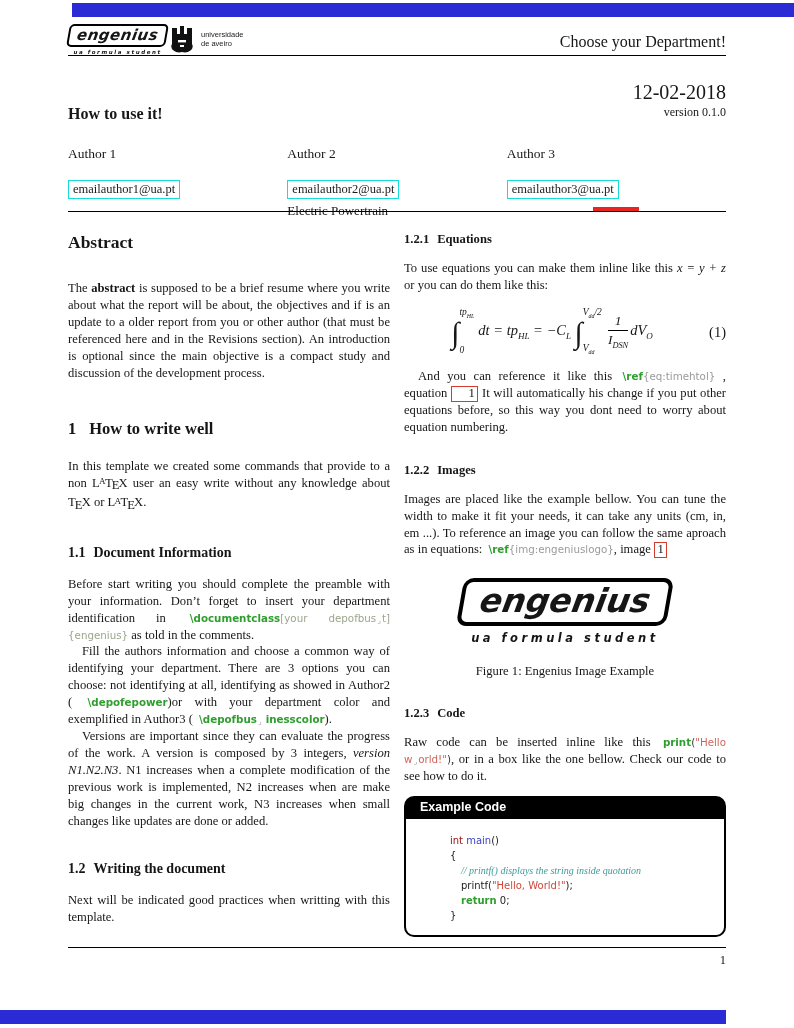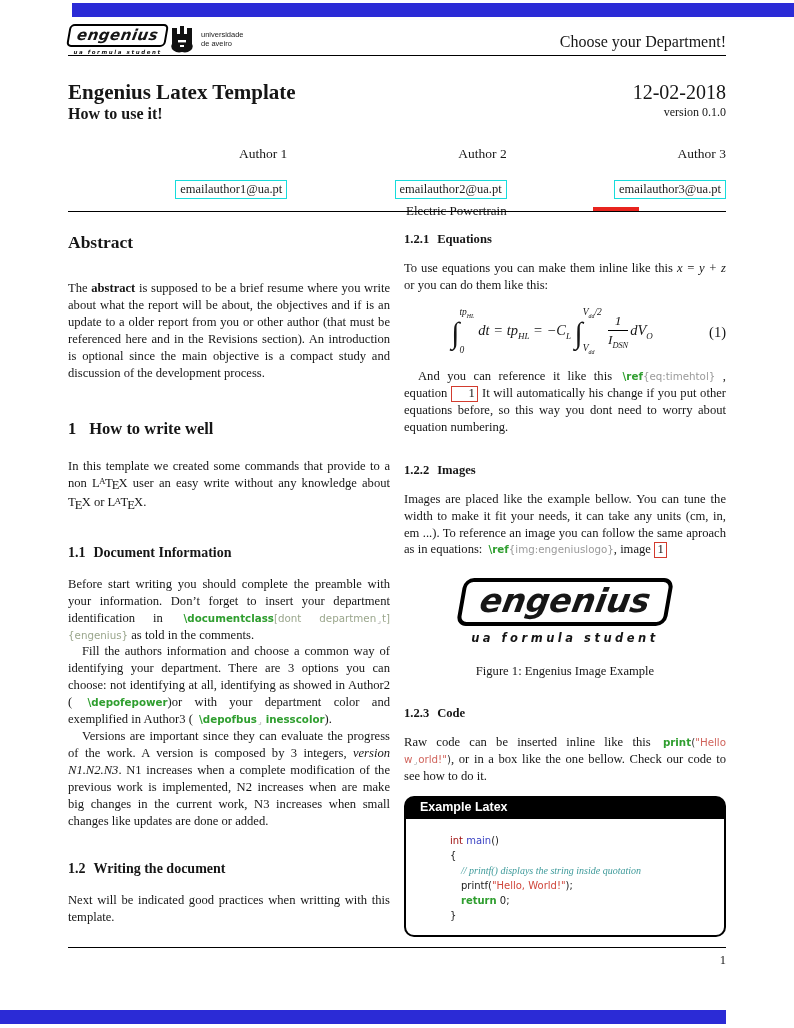--- a/index.html
+++ b/index.html
@@ -32,21 +32,21 @@
   .ua-text{font-family:"Liberation Sans",sans-serif;font-size:7.5px;line-height:1.25;color:#222;}
 
   
   .title{position:absolute;left:68px;top:80px;font-size:21px;font-weight:bold;}
   .subtitle{position:absolute;left:68px;top:105px;font-size:16px;font-weight:bold;text-align:right;}
   .date{position:absolute;right:68px;top:81px;font-size:20px;}
   .version{position:absolute;right:68px;top:105px;font-size:12px;}
 
   
   .authors{position:absolute;left:68px;top:146px;width:658px;display:flex;}
-  .author{flex:1;text-align:right;font-size:13.5px;}
+  .author{flex:1;text-align:left;font-size:13.5px;}
   .email-box{display:inline-block;border:1.5px solid #17dcdc;padding:1px 4px;margin-top:18px;
              font-size:12.5px;color:#1c1c1c;text-decoration:none;}
   .author-dept{margin-top:4px;font-size:13px;}
   .redbar{width:46px;height:4px;background:#e8241e;margin:8px auto 0;}
   .authors-rule{position:absolute;top:211px;left:68px;width:658px;border-top:1.3px solid #000;}
 
   
   .col{position:absolute;top:228px;width:322px;}
   .col-left{left:68px;}
   .col-right{left:404px;}
@@ -133,21 +133,20 @@
       <rect x="10" y="21" width="4" height="2" fill="#fff"></rect>
     </svg>
     <div class="ua-text">
       <div>universidade</div>
       <div>de aveiro</div>
     </div>
   </div>
   <div class="dept-link">Choose your Department!</div>
   <div class="header-rule"></div>
 
-  <div class="title">Engenius Latex Template</div>
   <div class="subtitle">How to use it!</div>
   <div class="date">12-02-2018</div>
   <div class="version">version 0.1.0</div>
 
   <div class="authors">
     <div class="author">
       <div>Author 1</div>
       <a class="email-box" href="#">emailauthor1@ua.pt</a>
     </div>
     <div class="author">
@@ -164,21 +163,21 @@
   <div class="authors-rule"></div>
 
   <div class="col col-left">
     <div class="h-abs">Abstract</div>
     <p><span>The </span><b>abstract</b><span> is supposed to be a brief resume where you write about what the report will be about, the objectives and if is an update to a older report from you or other author (that must be referenced here and in the Revisions section). An introduction is optional since the main objective is a compact study and discussion of the development process.</span></p>
 
     <div class="h-sec"><span class="num">1</span><span>How to write well</span></div>
     <p><span>In this template we created some commands that provide to a non </span><span class="texlogo"><span>L</span><span class="tex-a">A</span><span>T</span><span class="tex-e">E</span><span>X</span></span><span> user an easy write without any knowledge about </span><span class="texlogo"><span>T</span><span class="tex-e">E</span><span>X</span></span><span> or </span><span class="texlogo"><span>L</span><span class="tex-a">A</span><span>T</span><span class="tex-e">E</span><span>X</span></span><span>.</span></p>
 
     <div class="h-sub"><span class="num">1.1</span><span>Document Information</span></div>
-    <p><span>Before start writing you should complete the preamble with your information. Don’t forget to insert your department identification in </span><span class="ck">\documentclass</span><span class="ca">[dont departmen</span><span class="wrap-mark">⌟</span><span class="ca">t]</span><span class="ca">{engenius}</span><span> as told in the comments.</span></p>
+    <p><span>Before start writing you should complete the preamble with your information. Don’t forget to insert your department identification in </span><span class="ck">\documentclass</span><span class="ca">[your depofbus</span><span class="wrap-mark">⌟</span><span class="ca">t]</span><span class="ca">{engenius}</span><span> as told in the comments.</span></p>
     <p class="indent"><span>Fill the authors information and choose a common way of identifying your department. There are 3 options you can choose: not identifying at all, identifying as showed in Author2 ( </span><span class="ck">\depofepower</span><span>)or with your department color and exemplified in Author3 ( </span><span class="ck">\depofbus</span><span class="wrap-mark">⌟</span><span class="ck">inesscolor</span><span>).</span></p>
     <p class="indent"><span>Versions are important since they can evaluate the progress of the work. A version is composed by 3 integers, </span><i>version N1.N2.N3</i><span>. N1 increases when a complete modification of the previous work is implemented, N2 increases when are make big changes in the current work, N3 increases when small changes like updates are done or added.</span></p>
 
     <div class="h-sub"><span class="num">1.2</span><span>Writing the document</span></div>
     <p>Next will be indicated good practices when writting with this template.</p>
   </div>
 
   <div class="col col-right">
     <div class="h-ssub"><span class="num">1.2.1</span><span>Equations</span></div>
     <p><span>To use equations you can make them inline like this </span><span class="mi">x = y + z</span><span> or you can do them like this:</span></p>
@@ -205,21 +204,21 @@
         <div class="logo-box"><span class="logo-word">engenius</span></div>
         <div class="logo-tag">ua formula student</div>
       </div>
     </div>
     <div class="figcap">Figure 1: Engenius Image Example</div>
 
     <div class="h-ssub"><span class="num">1.2.3</span><span>Code</span></div>
     <p><span>Raw code can be inserted inline like this </span><span class="ck">print</span><span class="cpl">(</span><span class="cs">"Hello w</span><span class="wrap-mark">⌟</span><span class="cs">orld!"</span><span class="cpl">)</span><span>, or in a box like the one bellow. Check our code to see how to do it.</span></p>
 
     <div class="codebox">
-      <div class="cb-head">Example Latex</div>
+      <div class="cb-head">Example Code</div>
       <div class="cb-body">
         <div class="cb-line"><span class="tok-type">int</span><span class="tok-func"> main</span><span>()</span></div>
         <div class="cb-line"><span>{</span></div>
         <div class="cb-line cb-ind"><span class="tok-com">// printf() displays the string inside quotation</span></div>
         <div class="cb-line cb-ind"><span>printf(</span><span class="tok-str">"Hello, World!"</span><span>);</span></div>
         <div class="cb-line cb-ind"><span class="tok-kw">return</span><span> 0;</span></div>
         <div class="cb-line"><span>}</span></div>
       </div>
     </div>
   </div>

